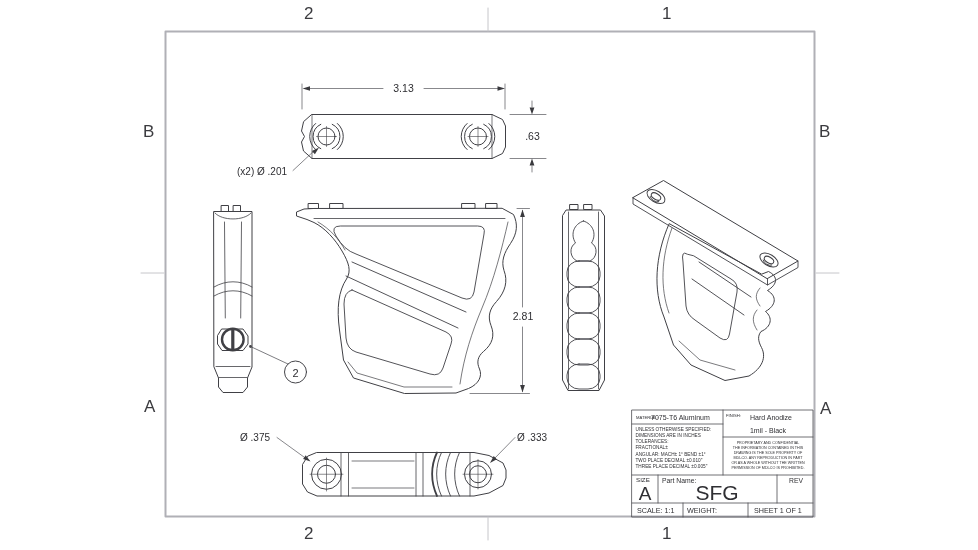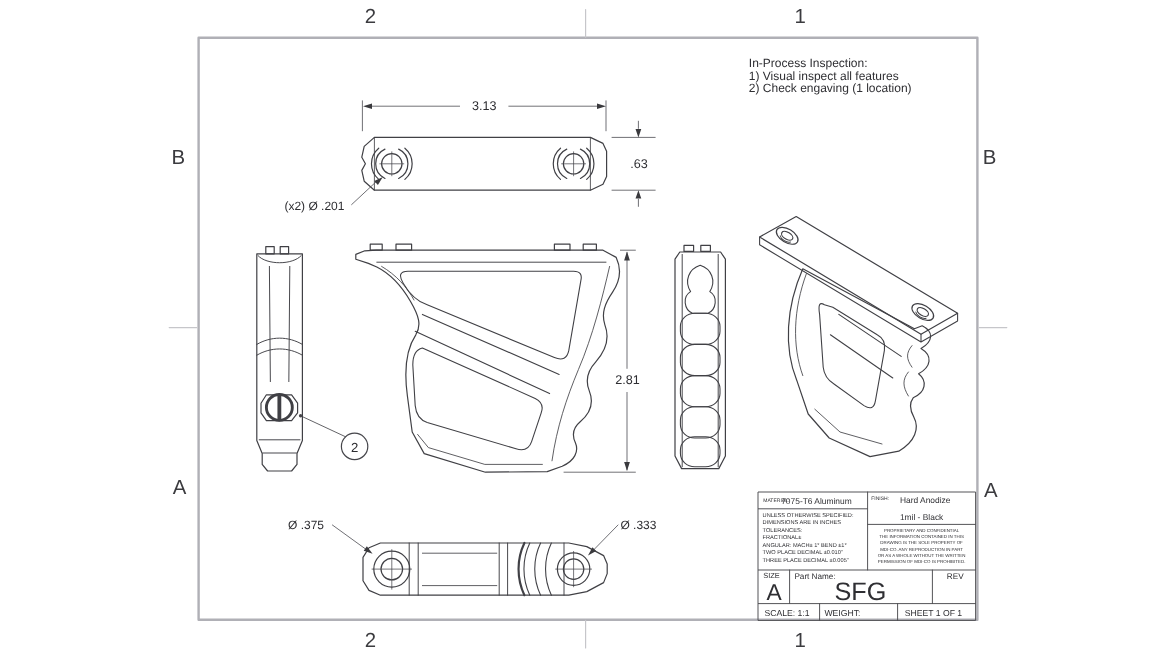--- a/index.html
+++ b/index.html
@@ -19,25 +19,20 @@
 
   <div class="zone" style="left:304px;top:4px;">2</div>
   <div class="zone" style="left:662px;top:4px;">1</div>
   <div class="zone" style="left:304px;top:524px;">2</div>
   <div class="zone" style="left:662px;top:524px;">1</div>
   <div class="zone" style="left:143px;top:122px;">B</div>
   <div class="zone" style="left:144px;top:397px;">A</div>
   <div class="zone" style="left:819px;top:122px;">B</div>
   <div class="zone" style="left:820px;top:399px;">A</div>
 
-  <div class="note">
-    <div>In-Process Inspection:</div>
-    <div>1) Visual inspect all features</div>
-    <div>2) Check engaving (1 location)</div>
-  </div>
 
   <svg width="978" height="550" viewBox="0 0 978 550" style="position:absolute;left:0;top:0;" fill="none" stroke="#404045" stroke-width="1" stroke-linecap="round" stroke-linejoin="round">
 
     <rect x="165.5" y="31.5" width="649" height="485" stroke="#b0b0b6" stroke-width="2"></rect>
     <path d="M488 8 V31 M488 517 V540 M141 273 H164 M816 273 H839" stroke="#c6c6ca" stroke-width="1"></path>
 
     <g>
       <path d="M312 114.5 L492 114.5 L502.5 119.5 L505.5 126 L505.5 147 L502.5 153.5 L492 158.5 L312 158.5 L303.5 151 L301.5 142 L304.5 136.5 L301.5 131 L303.5 122 Z"></path>
       <path d="M312 114.5 V158.5 M492 114.5 V158.5" stroke-width="0.7"></path>
       <circle cx="326.5" cy="136.5" r="8.5"></circle>

